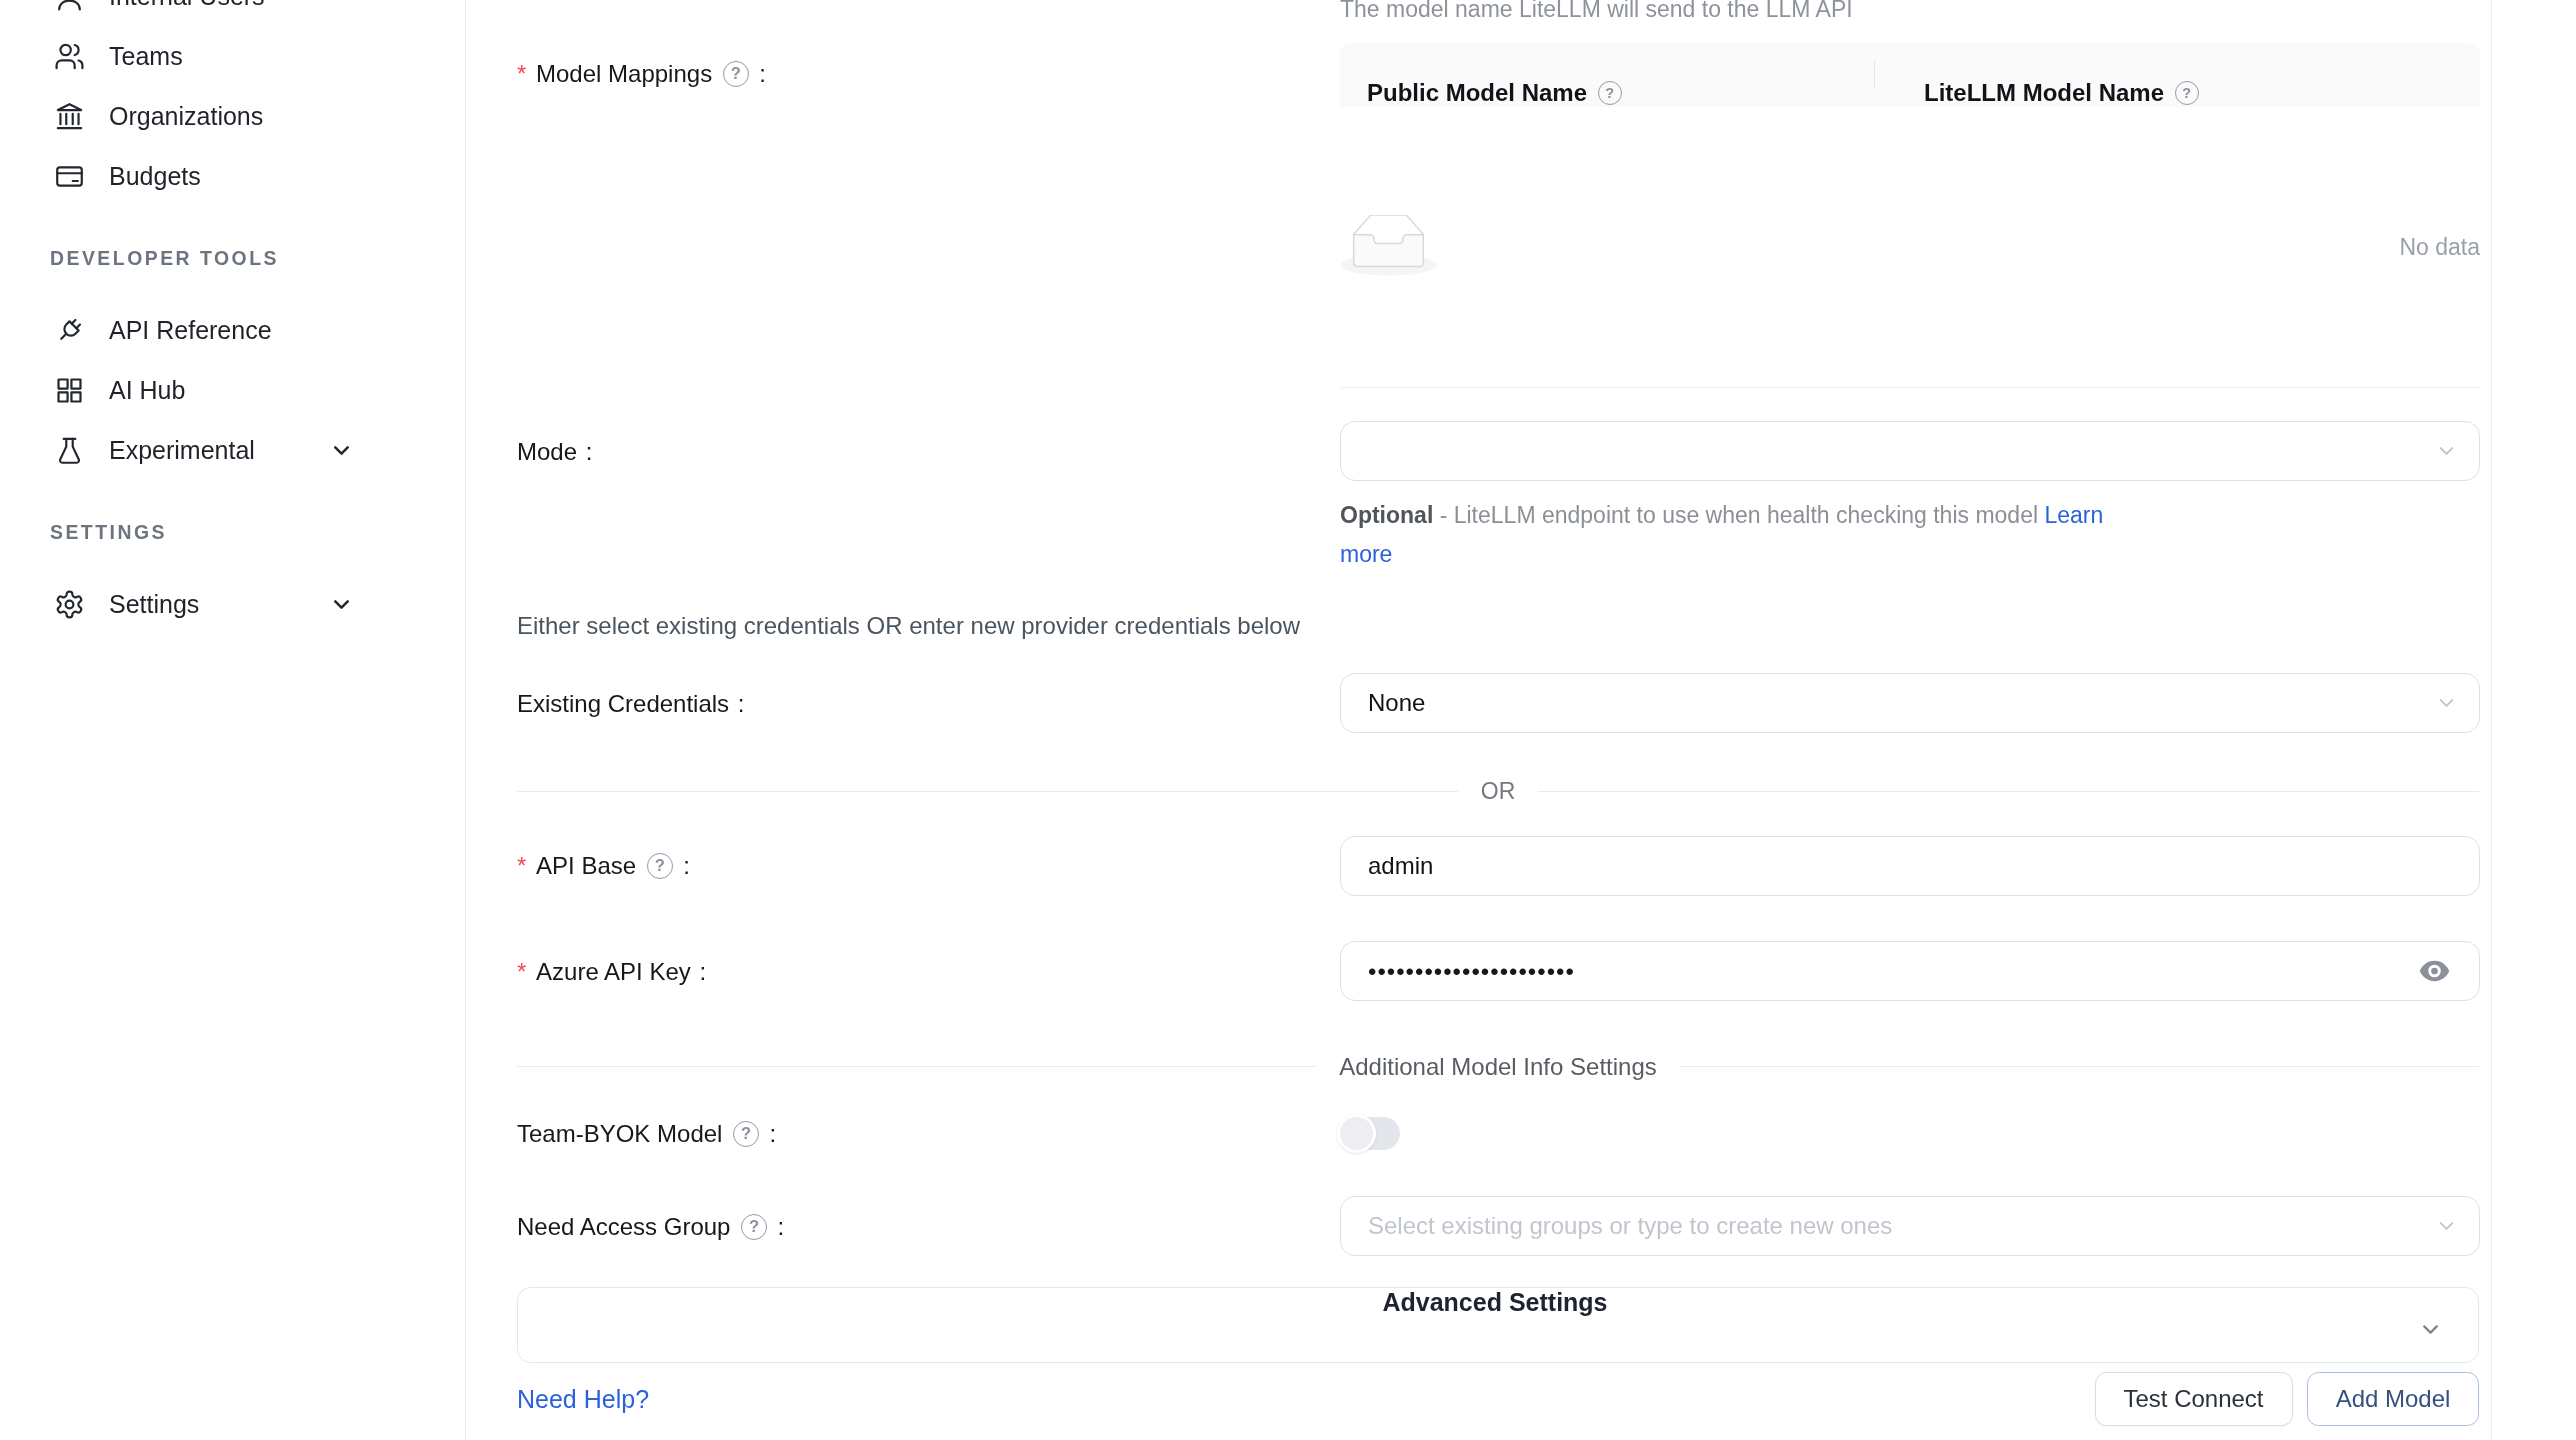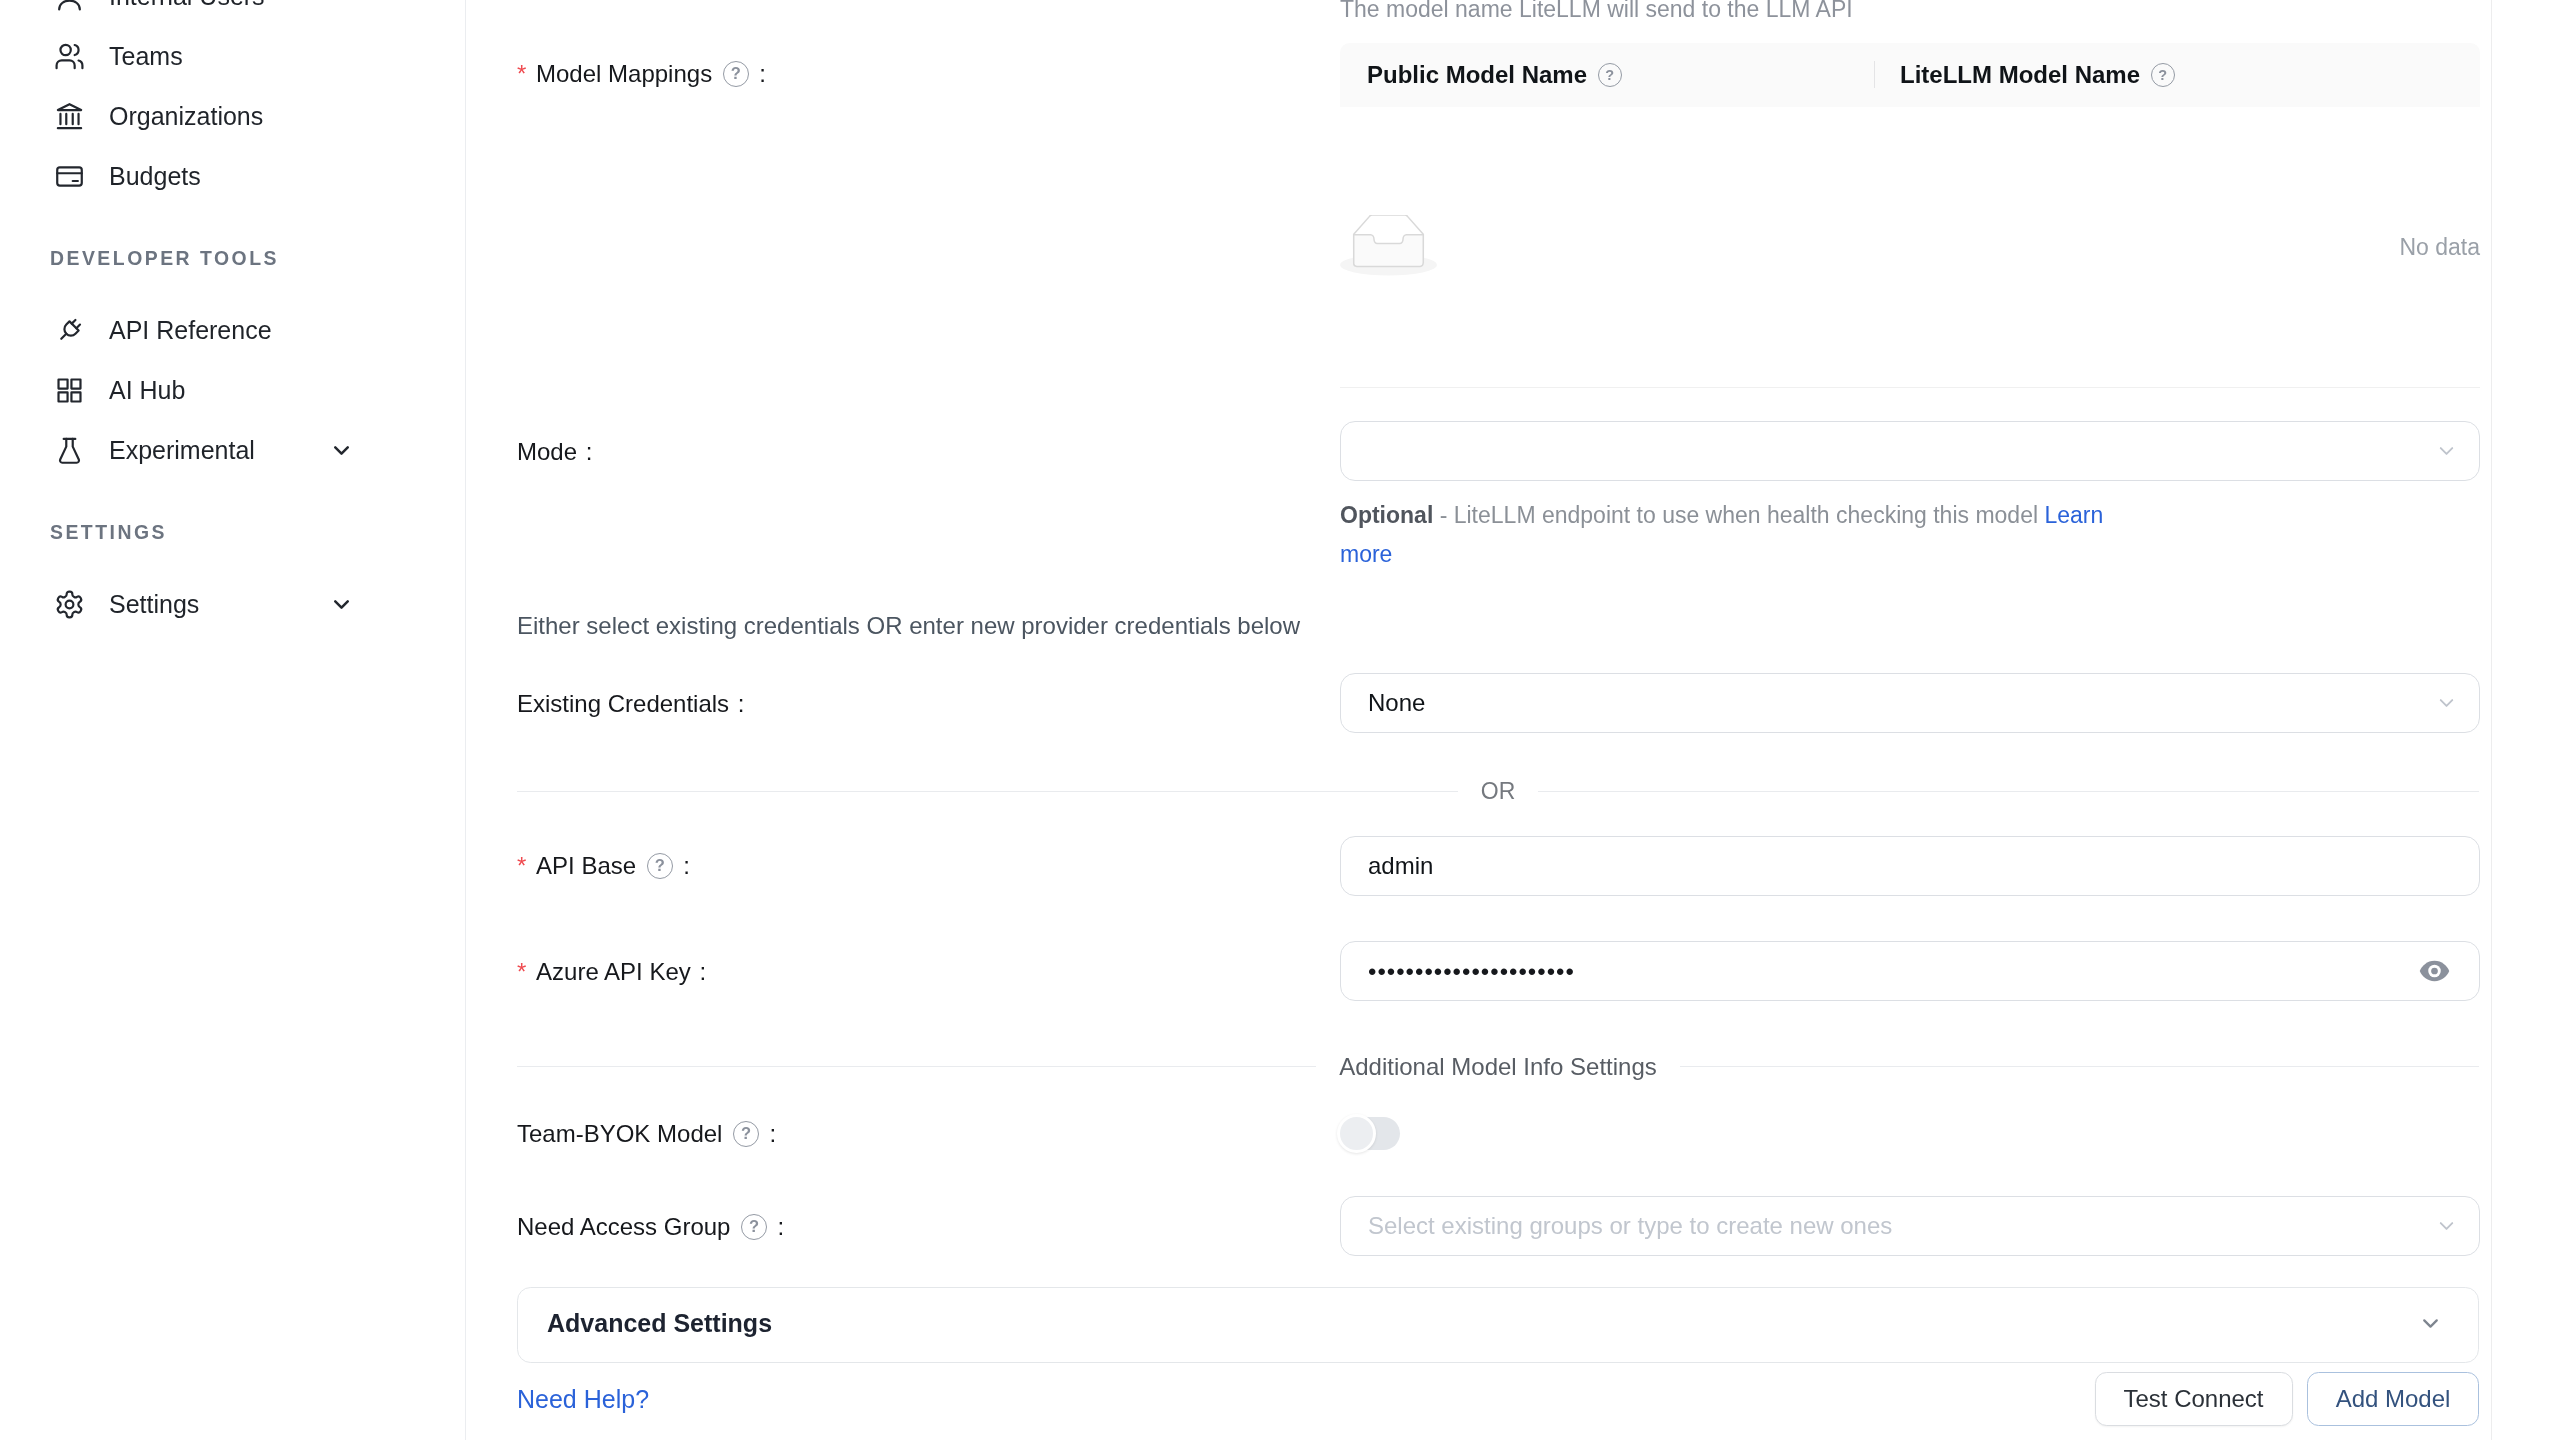--- a/index.html
+++ b/index.html
@@ -31,21 +31,21 @@
     color:#8b919c; font-size:16.5px; font-weight:700; display:flex; align-items:center;
     justify-content:center; margin:0 1.9px; }
   .colon { color:#16181c; }
 
   .help-gray { position:absolute; left:874px; font-size:23px; color:#8d929b; }
 
   
   .map-table { position:absolute; left:874px; top:43px; width:1140px; height:345px;
     border-bottom:1px solid #f0f0f0; }
   .map-head { display:flex; height:64px; background:#fafafa; border-radius:9.7px 9.7px 0 0;
-    align-items:center; position:relative; }
+    align-items:flex-end; position:relative;gap:24px; }
   .map-col { display:flex; align-items:center; gap:8.7px; font-size:24px; font-weight:700; color:#101418; }
   .map-col .qicon { border-width:1.9px; width:24px; height:24px; font-size:14.5px; }
   .col-1 { width:535px; padding-left:27px; }
   .col-div { position:absolute; left:534px; top:18.4px; width:1px; height:27px; background:#e4e4e6; }
   .col-2 { padding-left:25px; }
   .map-empty { height:281px; display:flex; flex-direction:row; align-items:center; justify-content:space-between; gap:9.7px; }
   .empty-text { font-size:23px; color:#9aa0a8; }
 
   .select-box, .input-box { position:absolute; left:874px; width:1140px; height:60px;
     background:#fff; border:1px solid #dcdfe4; border-radius:15px;
@@ -71,21 +71,21 @@
   .divider.dark span { font-size:24px; color:#585d64; }
 
   .switch { position:absolute; left:874px; width:60px; height:33px; border-radius:16.5px;
     background:#e3e6ea; cursor:pointer; }
   .switch .knob { position:absolute; left:-2.9px; top:-2.9px; width:39px; height:39px;
     border-radius:50%; background:#eceef1; border:3.9px solid #fff;
     box-shadow:0 1px 2.9px rgba(0,0,0,0.10); }
 
   .adv-panel { position:absolute; left:51px; top:1287px; width:1962px; height:76px;
     border:1px solid #e4e7ea; border-radius:13.6px; background:#fff;
-    display:flex; align-items:center; padding:0 35px 4px 29px; cursor:pointer; }
+    display:flex; align-items:center; padding:0 35px 4px 29px; cursor:pointer;flex-direction:column; }
   .adv-title { font-size:25px; font-weight:700; color:#1d2330; }
   .adv-chevron { margin-left:auto; display:flex; }
   .adv-chevron svg { width:25px; height:25px; stroke:#7e858f; stroke-width:2.2; fill:none; stroke-linecap:round; stroke-linejoin:round; }
 
   .need-help { position:absolute; left:51px; top:1385px; font-size:25px; color:#2a62d9; cursor:pointer; }
   .footer-btns { position:absolute; left:51px; top:1372px; width:1962px; height:54px;
     display:flex; justify-content:flex-end; gap:14.5px; }
   .btn { height:54px; border-radius:11.6px; background:#fff; display:flex; align-items:center;
     justify-content:center; font-size:24px; cursor:pointer; }
   .btn-test { width:198px; border:1px solid #dadde1; color:#2b3138; box-shadow:0 1px 1.9px rgba(0,0,0,0.05); }

